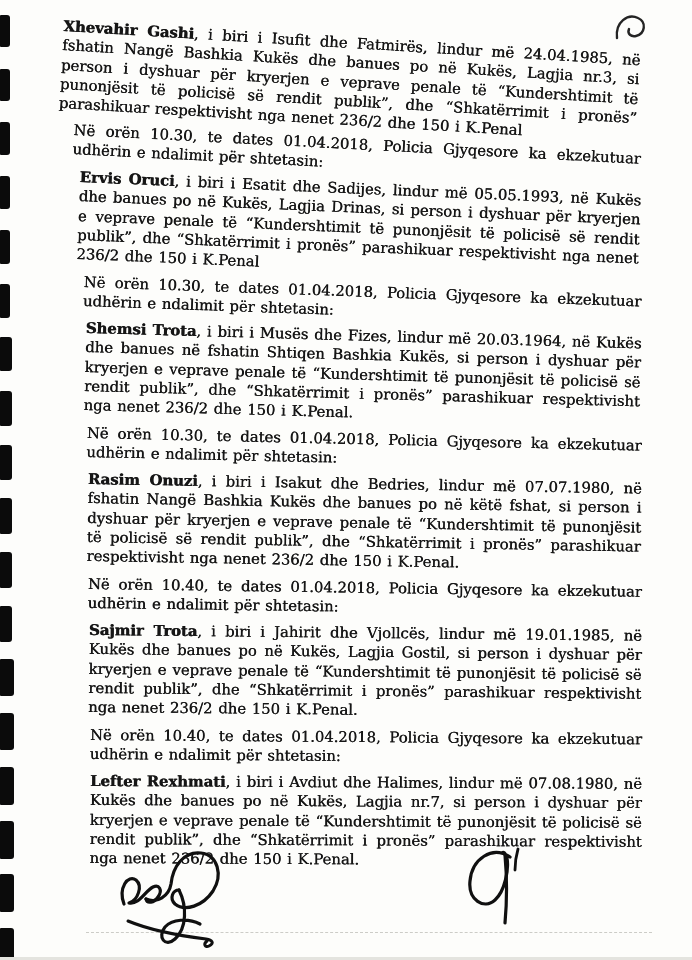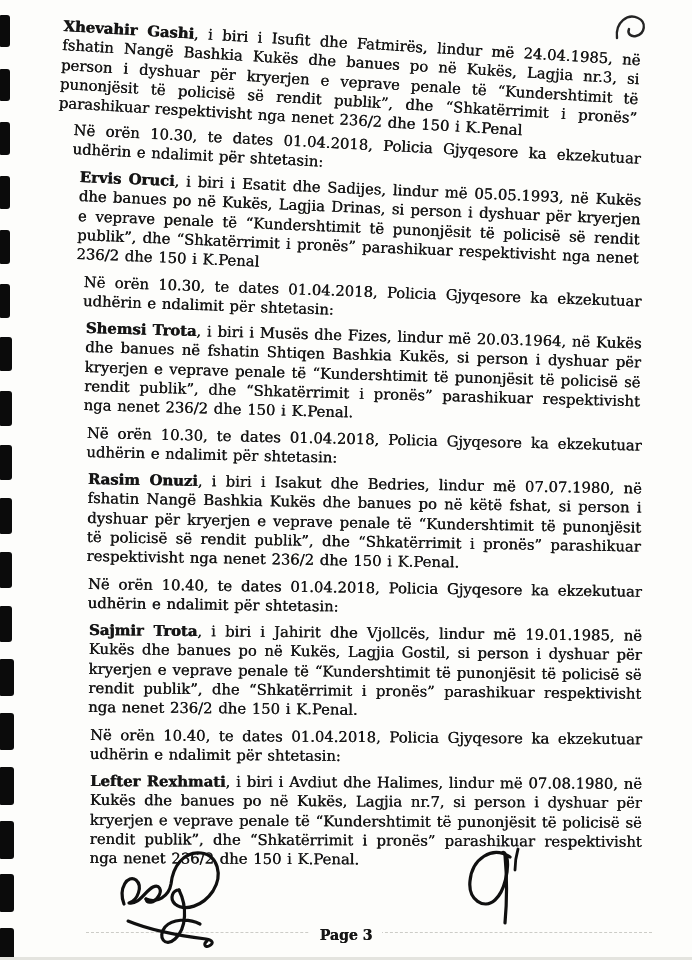--- a/index.html
+++ b/index.html
@@ -83,18 +83,15 @@
     <path stroke-width="3.2" d="M67,44 C75,60 75,82 63,93 C53,102 45,91 53,81 C60,73 76,72 88,78"></path>
     <path stroke-width="3" d="M16,75 C40,85 70,90 94,93 C100,94 103,97 97,100 C93,102 91,98 95,95"></path>
   </svg>
 
   <svg class="sig" style="left:460px;top:843px;" width="75" height="95" viewBox="0 0 75 95">
     <path stroke-width="3.2" d="M50,14 C32,2 12,16 10,38 C8,57 24,67 35,57 C45,48 49,26 47,15 C46,10 43,8 42,10"></path>
     <path stroke-width="3.2" d="M45,12 C47,34 47,58 45,80"></path>
     <path stroke-width="2.8" d="M58,6 C56,13 55,20 55,27"></path>
   </svg>
 
-  <div class="pagenum-wrap">
-    <span class="pagenum">Page 3</span>
-  </div>
 
   <div class="bottom-edge"></div>
 </div>
 
 </body></html>

